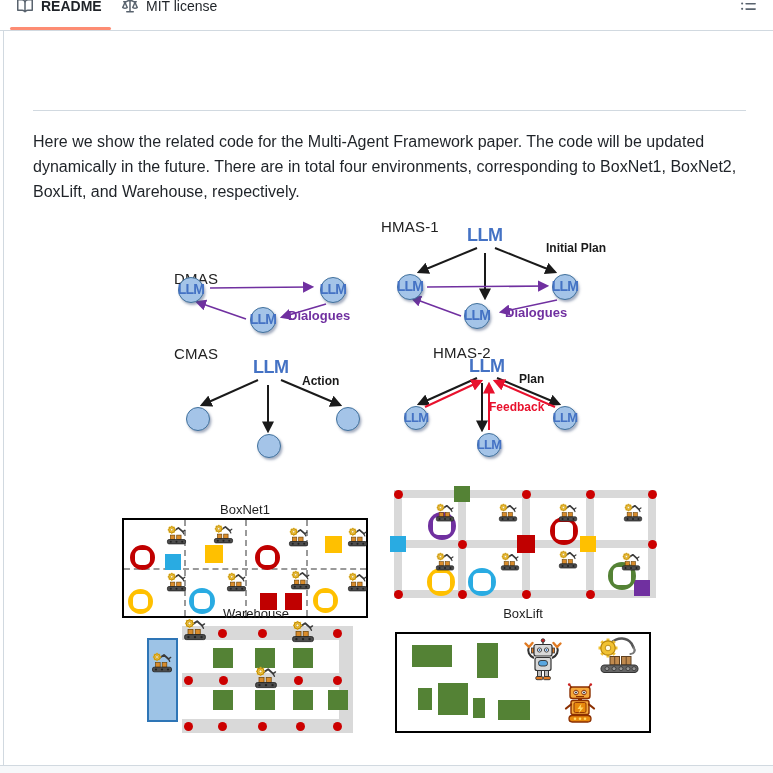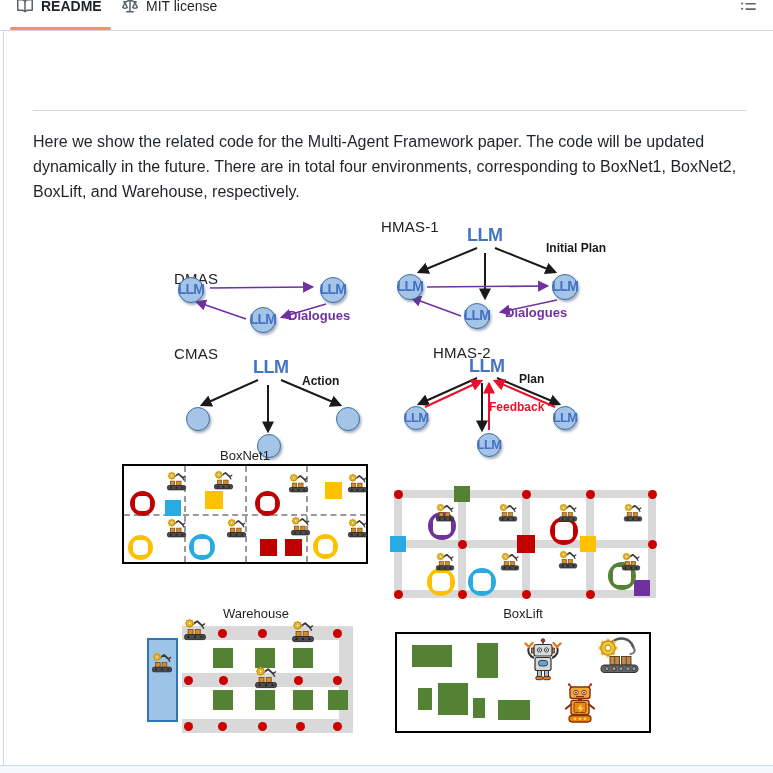--- a/index.html
+++ b/index.html
@@ -285,21 +285,21 @@
     <div class="node" style="left:172px; top:63px; width:24px; height:24px;">
         <div class="c"></div>
         <span class="t" style="font-size:13px">LLM</span>
       </div>
     <div class="node" style="left:96px; top:90px; width:24px; height:24px;">
         <div class="c"></div>
         <span class="t" style="font-size:13px">LLM</span>
       </div>
   </div>
 
-  <div class="fig" style="left:122px; top:448px; width:246px; height:118px;">
+  <div class="fig" style="left:122px; top:502px; width:246px; height:118px;">
     <div class="cap">BoxNet1</div>
     <div class="board" style="left:0; top:16px; width:246px; height:100px;">
       <div class="dash-v" style="left:60px;"></div>
       <div class="dash-v" style="left:121px;"></div>
       <div class="dash-v" style="left:182px;"></div>
       <div class="dash-h" style="top:48px;"></div>
       <div class="ring red" style="left:6px; top:25px; width:25px; height:25px;"></div>
       <div class="sq cyan" style="left:41px; top:34px; width:16px; height:16px;"></div>
       <svg class="robo" style="left:42px; top:5px; width:21px; height:21px;">
           <use href="#sym-robo-arm"></use>

